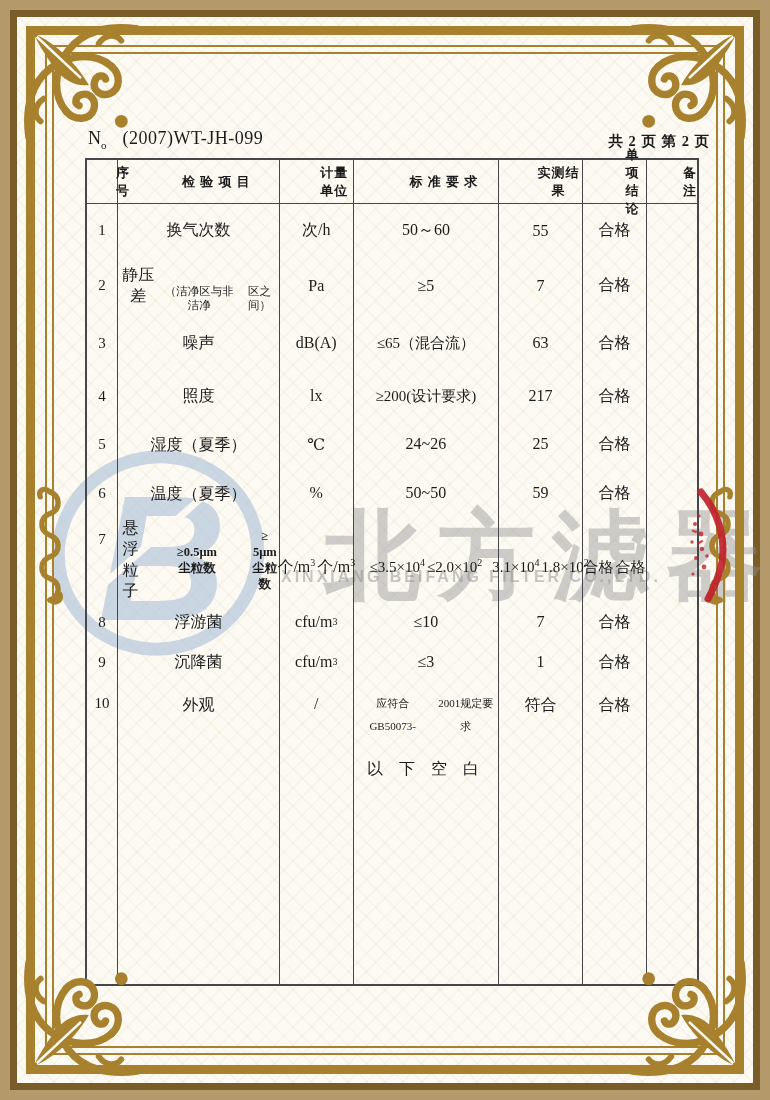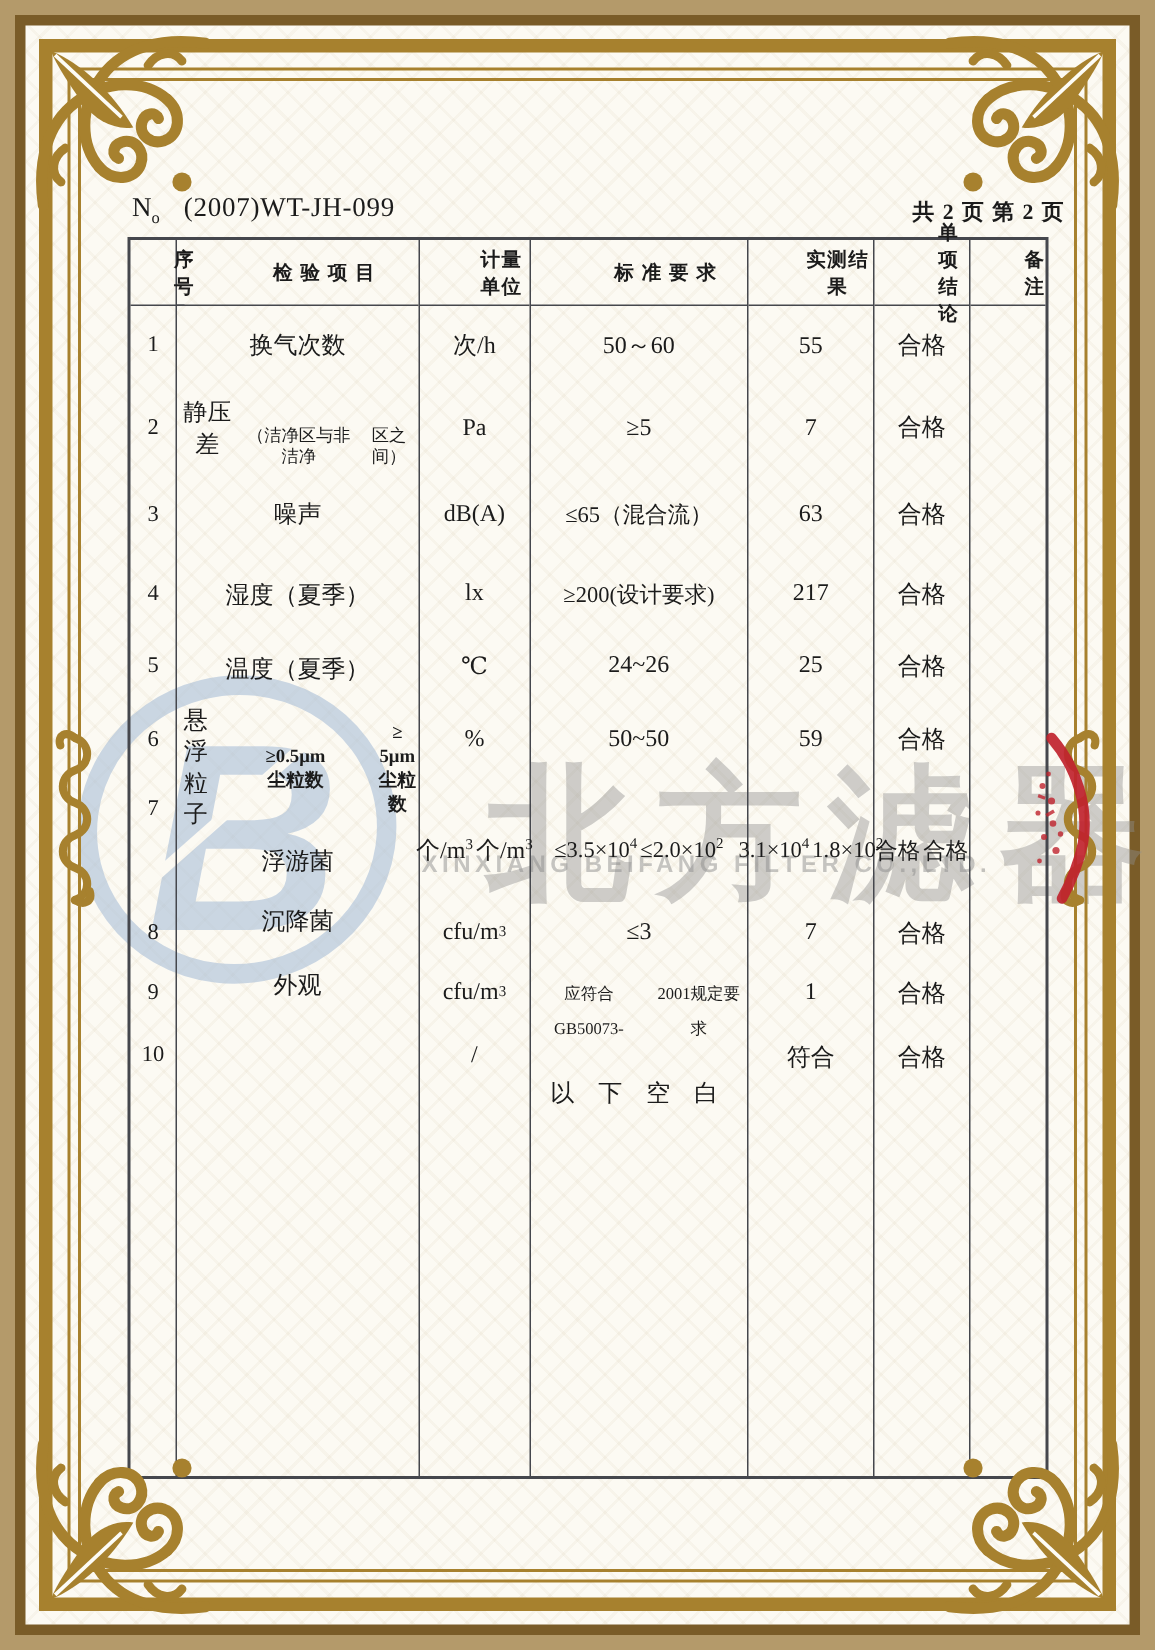--- a/index.html
+++ b/index.html
@@ -174,20 +174,21 @@
 
     <div class="col col-item">
       <div class="hd">检 验 项 目</div>
       <div class="c r1">换气次数</div>
       <div class="c r2 stack">
         <span>静压差</span>
         <span class="note">（洁净区与非洁净</span>
         <span class="note">区之间）</span>
       </div>
       <div class="c r3">噪声</div>
+      <div class="c r4">照度</div>
       <div class="c r6">湿度（夏季）</div>
       <div class="c r5">温度（夏季）</div>
       <div class="c r7 stack">
         <span>悬浮粒子</span>
         <span class="subitem">≥0.5μm尘粒数</span>
         <span class="subitem">≥ 5μm尘粒数</span>
       </div>
       <div class="c r8">浮游菌</div>
       <div class="c r9">沉降菌</div>
       <div class="c r10 up">外观</div>
@@ -225,20 +226,21 @@
       <div class="c r1">50～60</div>
       <div class="c r2">≥5</div>
       <div class="c r3 std-sm">≤65（混合流）</div>
       <div class="c r4 std-sm">≥200(设计要求)</div>
       <div class="c r5">24~26</div>
       <div class="c r6">50~50</div>
       <div class="c r7 stack pt std-sm">
         <span><span>≤3.5×10</span><sup>4</sup></span>
         <span><span>≤2.0×10</span><sup>2</sup></span>
       </div>
+      <div class="c r8">≤10</div>
       <div class="c r9">≤3</div>
       <div class="c r10 stack">
         <span class="two-line">应符合GB50073-</span>
         <span class="two-line">2001规定要求</span>
       </div>
       <div class="c r11 blank-note">以 下 空 白</div>
       <div class="c rfill"></div>
     </div>
 
     <div class="col col-res">

